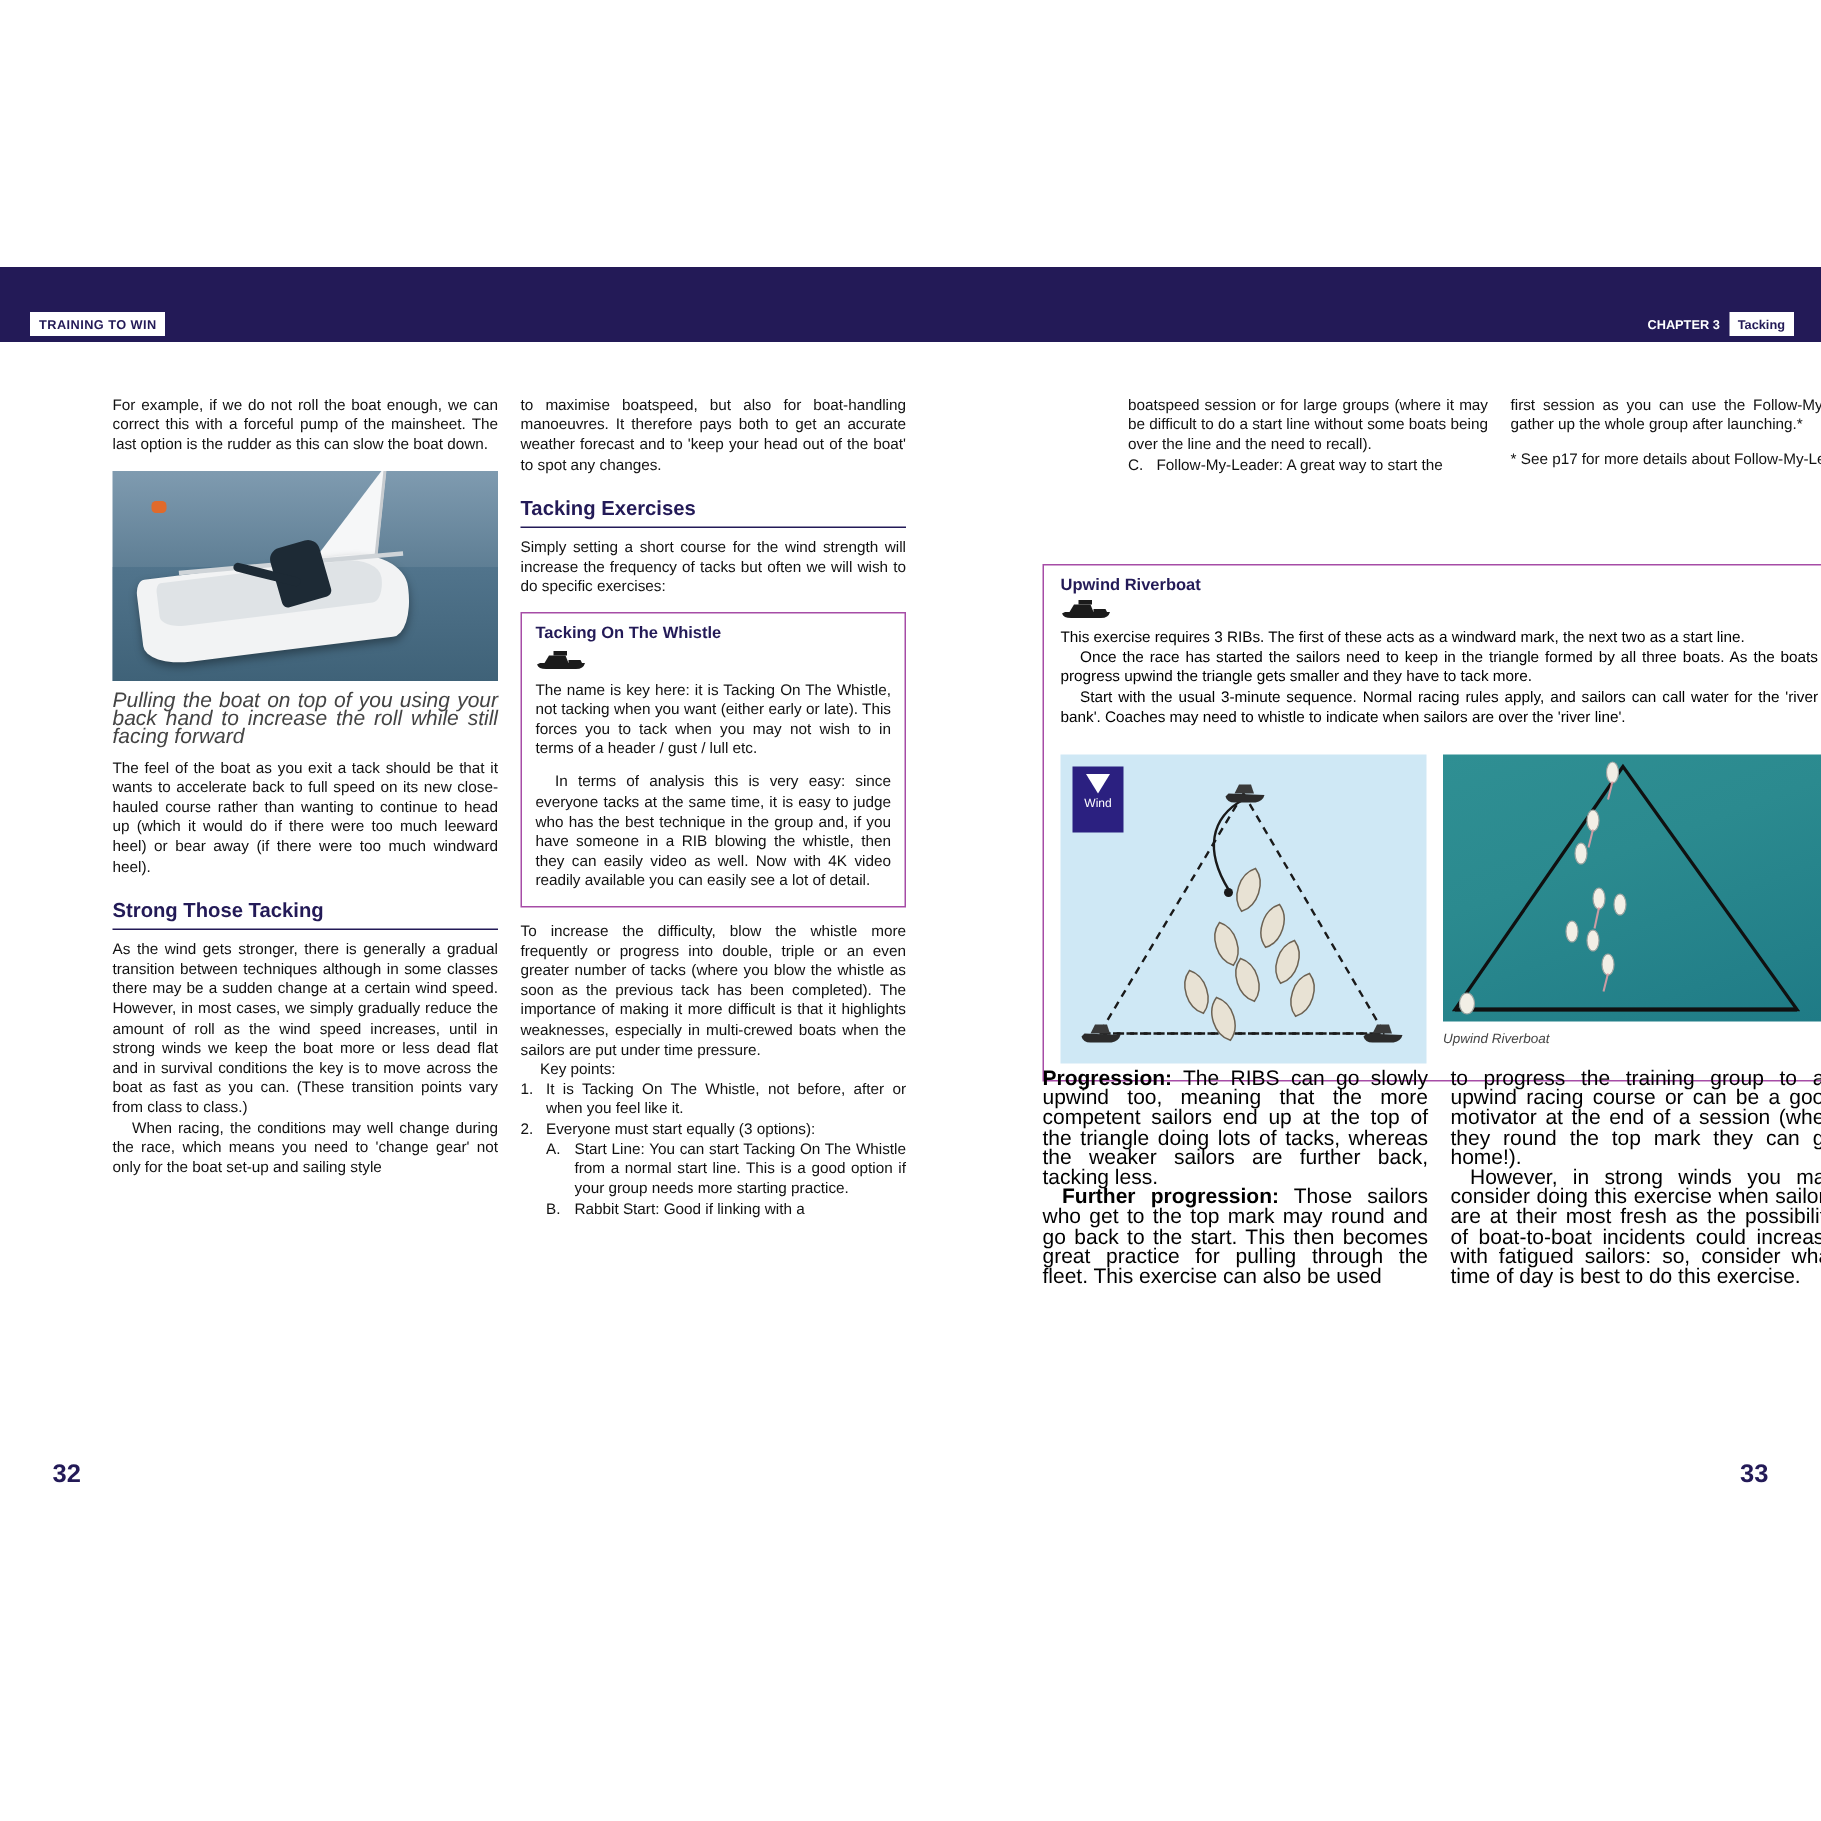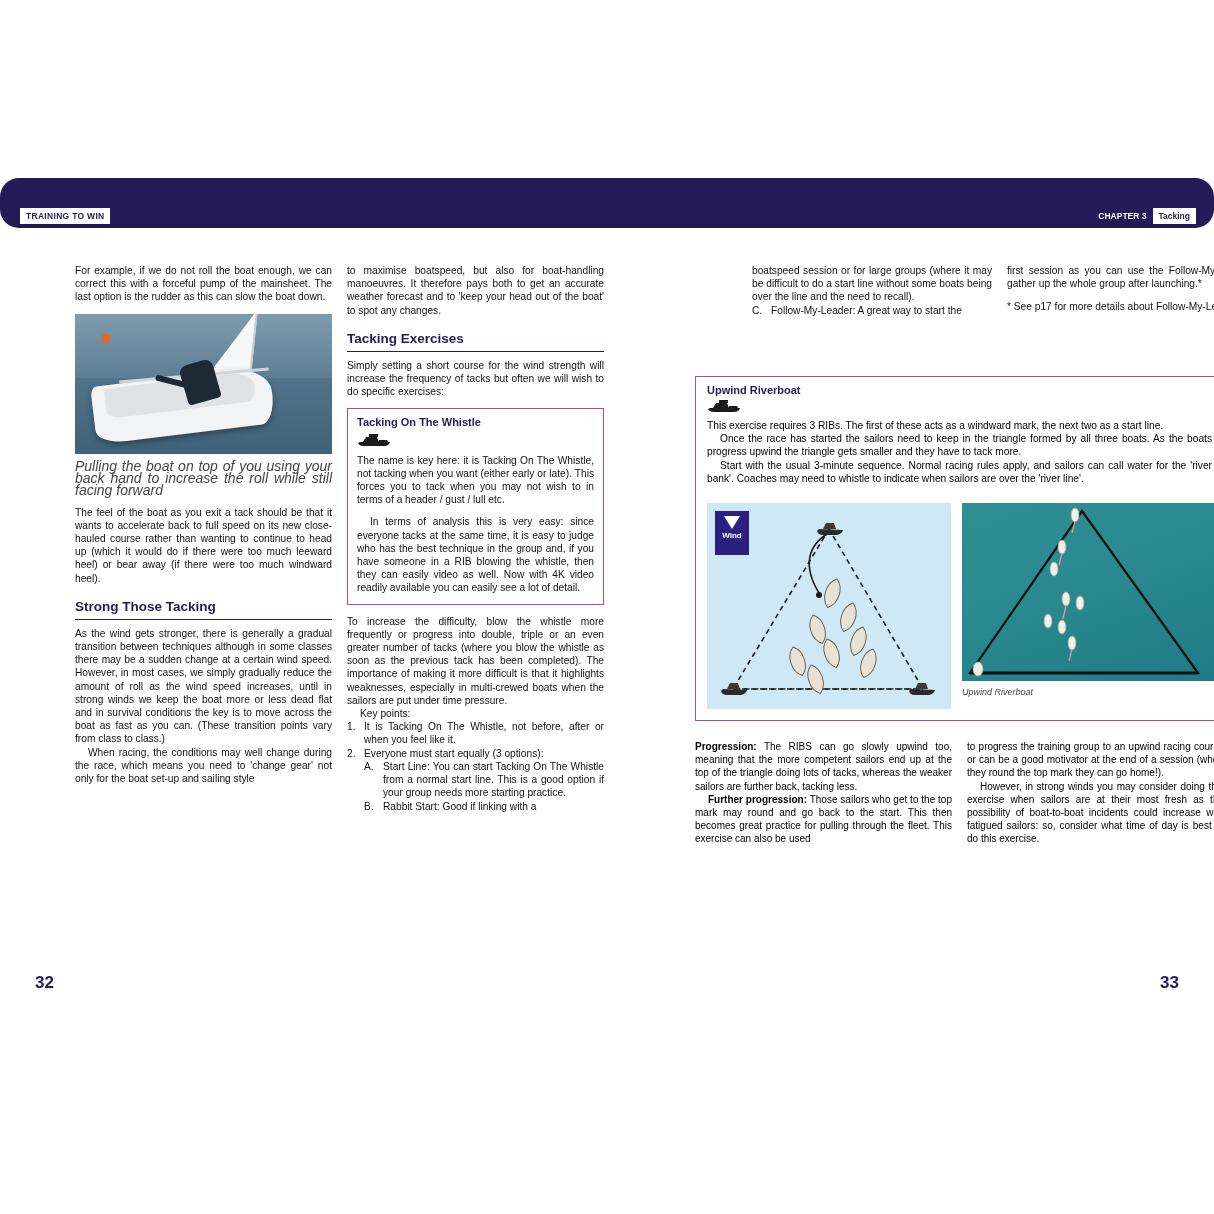--- a/index.html
+++ b/index.html
@@ -12,21 +12,20 @@
     position: absolute;
     left: 0; top: 178px;
     width: 1214px; height: 833px;
     background: #ffffff;
   }
   
   .header-bar {
     position: absolute; left: 0; top: 0;
     width: 1214px; height: 50px;
     background: #231a57;
-    border-radius: 19px;
   }
   .header-left-tab {
     position: absolute; left: 20px; top: 30px;
     height: 16px; padding: 0 6px;
     background: #ffffff; color: #231a57;
     font-size: 8.5px; font-weight: bold; letter-spacing: 0.3px;
     line-height: 16px;
   }
   .header-right {
     position: absolute; right: 18px; top: 30px;
@@ -203,31 +202,31 @@
   .fig-right {
     width: 252px; height: 178px;
     background: linear-gradient(160deg,#2f8f93,#2b8a8f 40%,#1f7b86);
     overflow: hidden; position: relative;
   }
   .fig-cap { font-size: 9px; font-style: italic; color: #444; padding-top: 6px; }
 
   .wind-badge {
     position: absolute; left: 8px; top: 8px; width: 34px; height: 44px;
     background: #2b2080; color: #fff;
-    font-size: 8px; font-weight: bold; text-align: center;
+    font-size: 8px; font-weight: normal; text-align: center;
   }
   .wind-badge .arrow {
     margin: 5px auto 2px auto; width: 0; height: 0;
     border-left: 8px solid transparent; border-right: 8px solid transparent;
     border-top: 13px solid #ffffff;
   }
 
   .progression-cols {
-    position: absolute; top: 512px; width: 257px;
-    font-size: 10px; line-height: 13.2px; text-align: justify;
+    position: absolute; top: 484px; width: 257px;
+    font-size: 14px; line-height: 13.2px; text-align: justify;
   }
   .pc-a { left: 88px; }
   .pc-b { left: 360px; }
   b.lead { font-weight: bold; }
 </style>
 </head>
 <body>
 
 <div class="spread">
 

